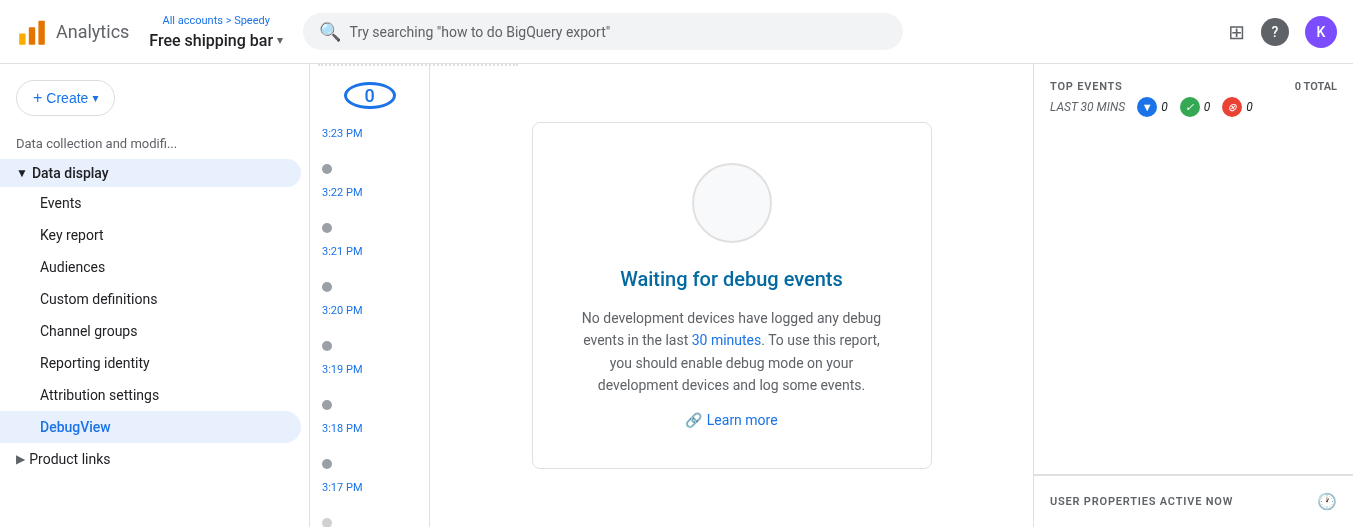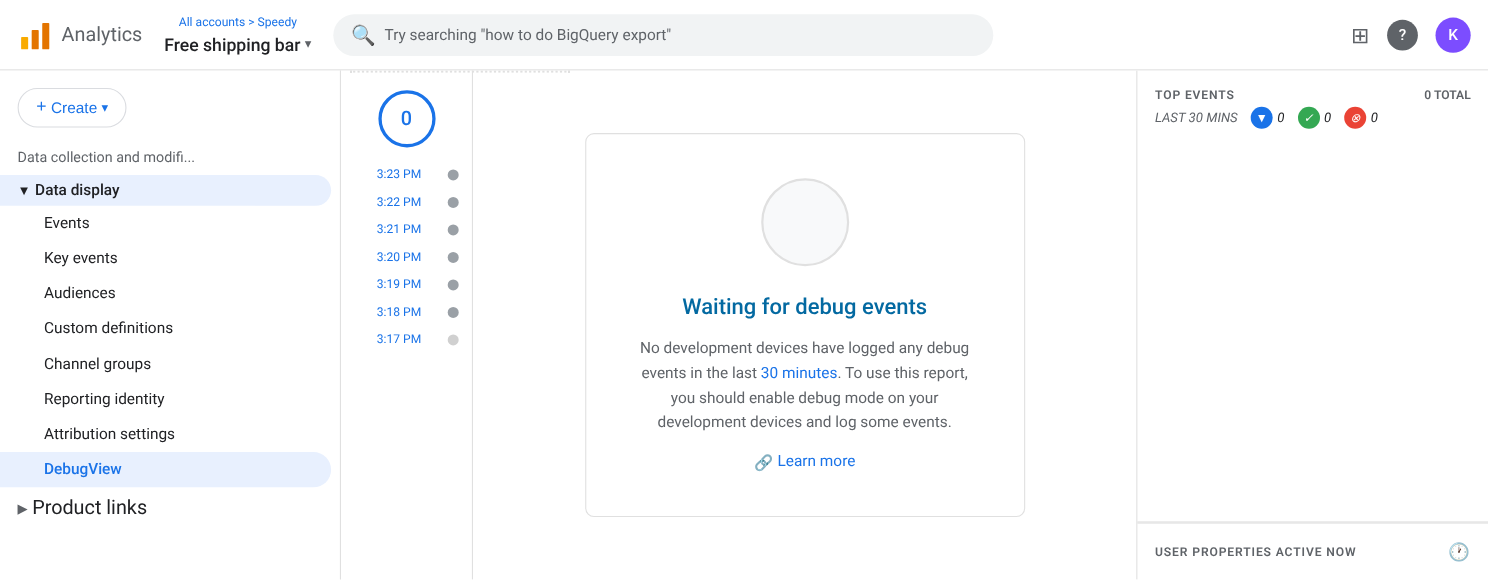--- a/index.html
+++ b/index.html
@@ -82,22 +82,22 @@
       display: flex; flex-direction: column; align-items: center;
       border-right: 1px solid #e0e0e0; position: relative;
     }
     .timeline-counter {
       width: 52px; height: 52px; border-radius: 50%;
       border: 3px solid #1a73e8; display: flex; align-items: center; justify-content: center;
       font-size: 18px; font-weight: 500; color: #1a73e8; margin-top: 8px;
       background: white;
     }
     .timeline-entry {
-      display: flex; align-items: center; gap: 24px;
-      width: 100%; padding: 0 4px; margin: 6px 0;
+      display: flex; align-items: flex-start; gap: 24px;
+      width: 100%; padding: 0 4px; margin: 6px 0; flex-direction: column;
     }
     .timeline-time { font-size: 11px; color: #1a73e8; flex: 1; text-align: right; }
     .timeline-dot {
       width: 10px; height: 10px; border-radius: 50%; background: #9aa0a6; flex-shrink: 0;
     }
     .timeline-container {
       display: flex; flex-direction: column; align-items: center;
       width: 100%; padding-top: 12px;
     }
 
@@ -210,21 +210,21 @@
 
     <div class="data-display-header">
       <span style="font-size:12px;">▼</span>
       <span>Data display</span>
     </div>
 
     <div class="sidebar-item">
       <span>Events</span>
     </div>
     <div class="sidebar-item">
-      <span>Key events</span>
+      <span>Key report</span>
     </div>
     <div class="sidebar-item">
       <span>Audiences</span>
     </div>
     <div class="sidebar-item">
       <span>Custom definitions</span>
     </div>
     <div class="sidebar-item">
       <span>Channel groups</span>
     </div>
@@ -233,21 +233,21 @@
     </div>
     <div class="sidebar-item">
       <span>Attribution settings</span>
     </div>
     <div class="sidebar-item active">
       <span>DebugView</span>
     </div>
 
     <div class="sidebar-item-with-arrow">
       <span style="font-size:12px; color:#5f6368;">▶</span>
-      <span style="font-size:18px;">Product links</span>
+      <span style="font-size:14px;">Product links</span>
     </div>
   </div>
 
   <div class="content-area">
 
     <div class="timeline-panel">
       <div class="dotted-line"></div>
       <div class="timeline-counter">0</div>
       <div class="timeline-container">
         <div class="timeline-entry">

